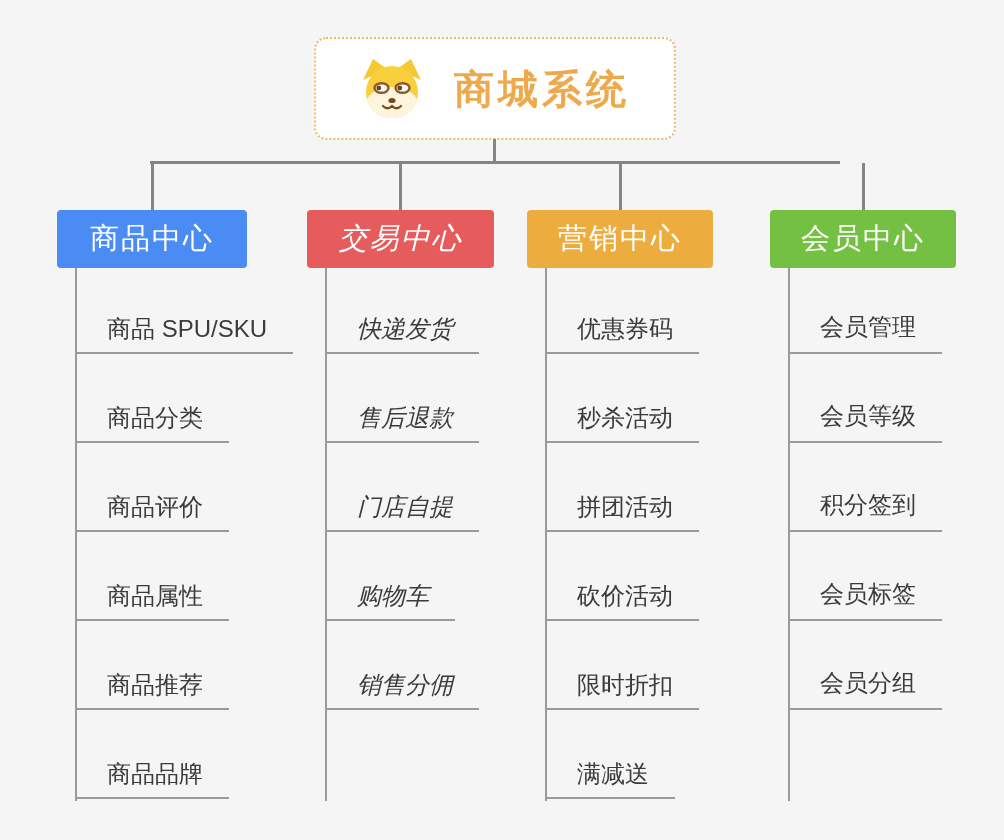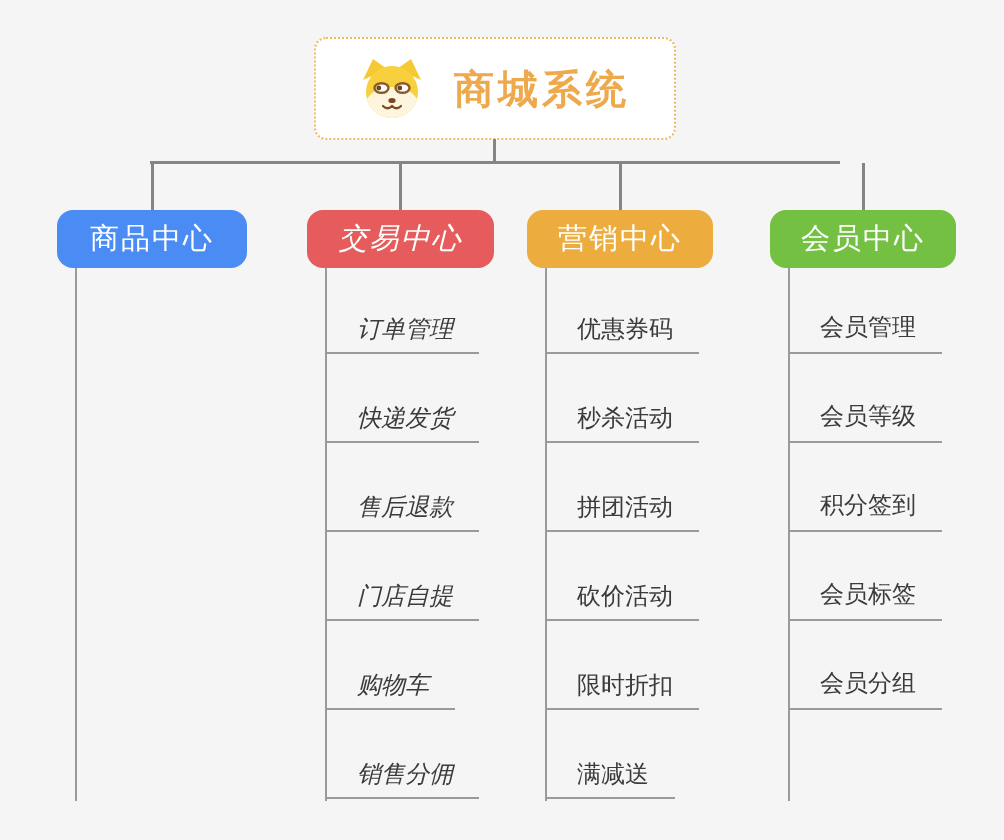--- a/index.html
+++ b/index.html
@@ -25,21 +25,21 @@
   
   .root-drop{position:absolute;left:493px;top:139px;width:3px;height:24px;background:var(--connector);}
   .h-line{position:absolute;left:150px;top:161px;width:690px;height:3px;background:var(--connector);}
   
   .branch{position:absolute;top:210px;}
   .stub{
     position:absolute;top:-47px;left:50%;margin-left:-1.5px;
     width:3px;height:47px;background:var(--connector);
   }
   .branch-header{
-    position:relative;height:58px;border-radius:16px;
+    position:relative;height:58px;border-radius:4px;
     display:flex;align-items:center;justify-content:center;
     color:#ffffff;font-size:29px;letter-spacing:2px;white-space:nowrap;
   }
   .trunk{position:absolute;left:18px;top:58px;width:2px;height:533px;background:var(--line);}
   .items{margin-left:18px;}
   .branch-item{height:89px;display:flex;align-items:flex-end;}
   .branch-item:first-child{height:86px;}
   .item-label{
     display:inline-block;padding:0 26px 9px 32px;
     border-bottom:2px solid var(--line);
@@ -75,29 +75,46 @@
   </div>
 
   <div class="root-drop"></div>
   <div class="h-line"></div>
 
   <div id="branches">
       <div class="branch" style="left: 57px; width: 190px;">
         <div class="stub"></div>
         <div class="branch-header" style="background:#4a8cf3">商品中心</div>
         <div class="trunk"></div>
+        <div class="items">
+          <div class="branch-item">
+            <span class="item-label">商品 SPU/SKU</span>
+          </div>
+          <div class="branch-item">
+            <span class="item-label">商品分类</span>
+          </div>
+          <div class="branch-item">
+            <span class="item-label">商品评价</span>
+          </div>
+          <div class="branch-item">
+            <span class="item-label">商品属性</span>
+          </div>
+          <div class="branch-item">
+            <span class="item-label">商品推荐</span>
+          </div>
+          <div class="branch-item">
+            <span class="item-label">商品品牌</span>
+          </div>
+        </div>
       </div>
       <div class="branch" style="left: 307px; width: 187px; font-style: italic;">
         <div class="stub"></div>
         <div class="branch-header" style="background:#e65c5c">交易中心</div>
         <div class="trunk"></div>
         <div class="items">
-          <div class="branch-item">
-            <span class="item-label">订单管理</span>
-          </div>
           <div class="branch-item">
             <span class="item-label">快递发货</span>
           </div>
           <div class="branch-item">
             <span class="item-label">售后退款</span>
           </div>
           <div class="branch-item">
             <span class="item-label">门店自提</span>
           </div>
           <div class="branch-item">

